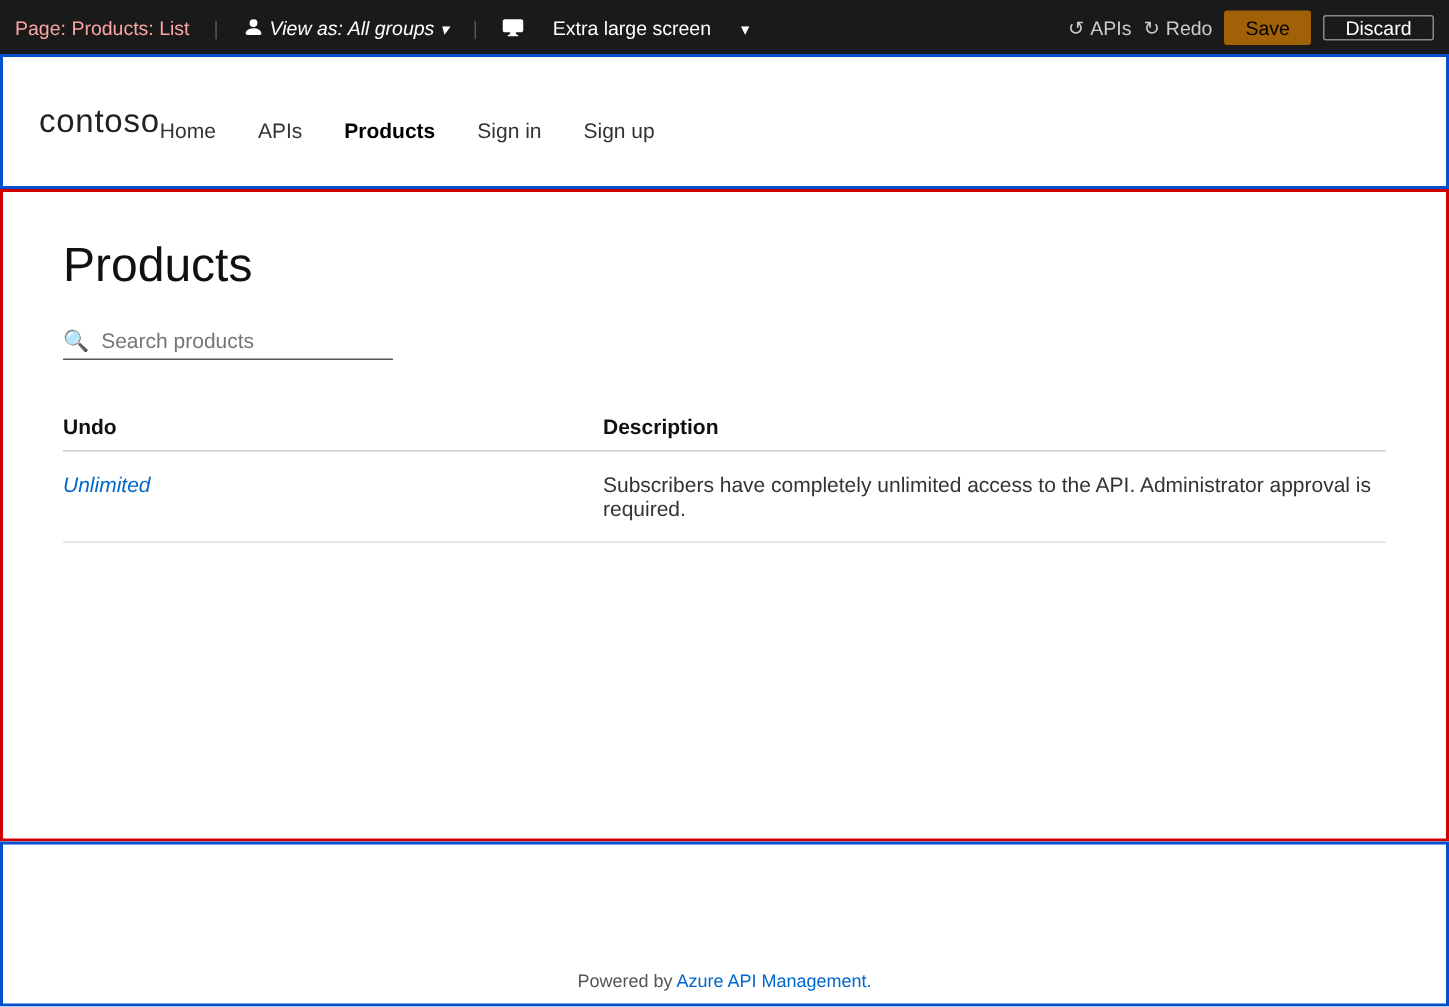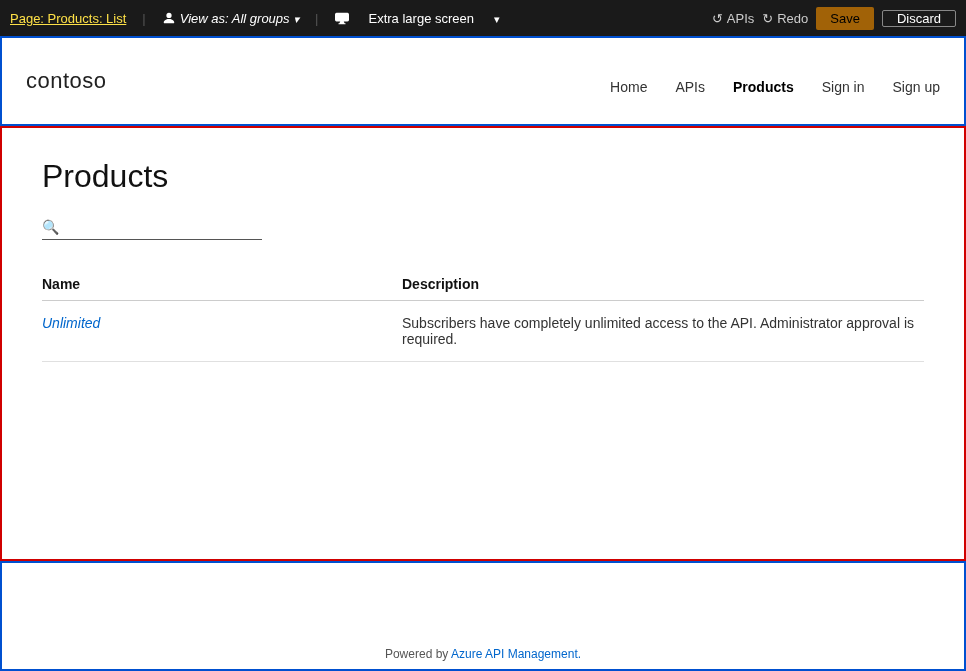--- a/index.html
+++ b/index.html
@@ -16,23 +16,22 @@
       gap: 16px;
       font-size: 13px;
     }
     .toolbar-left {
       display: flex;
       align-items: center;
       gap: 16px;
       flex: 1;
     }
     .toolbar-page-label {
-      color: #fde047;
-      font-size: 13px;
-      text-decoration: underline;
+      color: #fca5a5;
+      font-size: 13px;
     }
     .toolbar-separator {
       color: #555;
     }
     .toolbar-view {
       display: flex;
       align-items: center;
       gap: 4px;
       cursor: pointer;
       color: #fff;
@@ -88,21 +87,21 @@
     }
 
     
     .header-section {
       border: 2px solid #0050d0;
       background: #fff;
       padding: 0 24px;
       height: 90px;
       display: flex;
       align-items: center;
-      justify-content: space-between;
+      justify-content: flex-start;
     }
     .logo {
       font-size: 22px;
       font-weight: 300;
       color: #222;
       letter-spacing: 0.5px;
     }
     .nav {
       display: flex;
       gap: 28px;
@@ -256,26 +255,27 @@
       <a class="nav-item">Sign in</a>
       <a class="nav-item">Sign up</a>
     </nav>
   </div>
 
   <div class="content-section">
     <h1 class="page-title">Products</h1>
 
     <div class="search-box">
       <span class="search-icon-wrap">🔍</span>
+      <input class="search-input" type="text" placeholder="Search products" style="">
     </div>
 
     <table class="products-table">
       <thead>
         <tr>
-          <th>Name</th>
+          <th>Undo</th>
           <th>Description</th>
         </tr>
       </thead>
       <tbody>
         <tr class="table-row">
           <td>
             <a class="product-link">Unlimited</a>
           </td>
           <td>Subscribers have completely unlimited access to the API. Administrator approval is required.</td>
         </tr>

